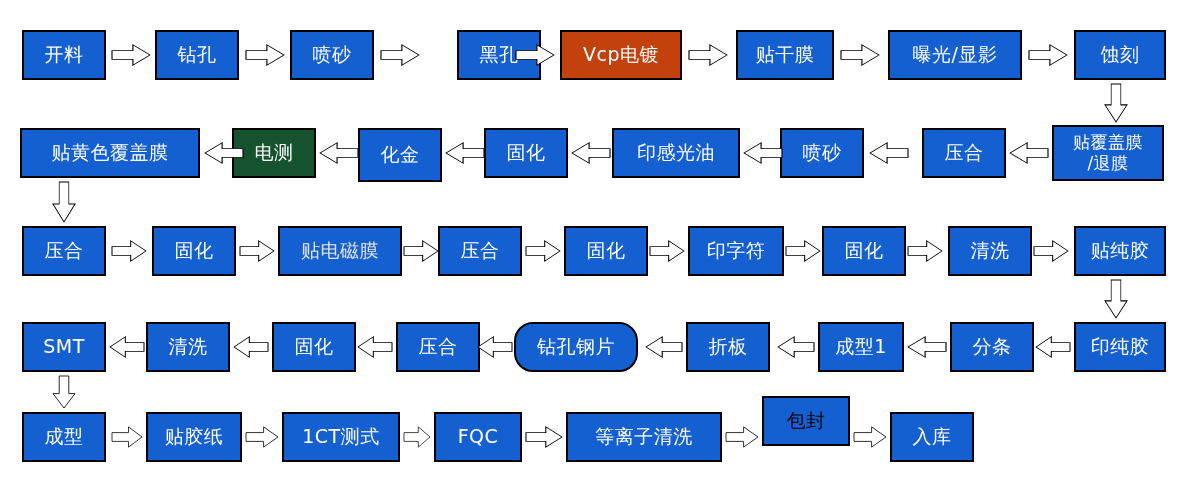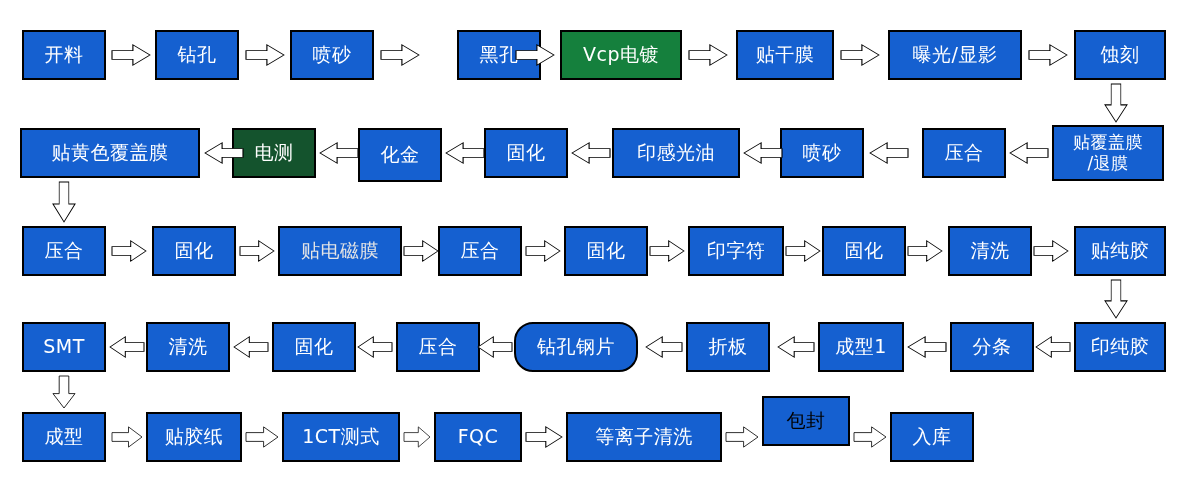--- a/index.html
+++ b/index.html
@@ -58,21 +58,21 @@
   }
 </style>
 </head>
 <body>
 
 <div id="flow" style="background: rgb(255, 255, 255);">
     <div class="node" style="left: 22px; top: 30px; width: 84px; height: 50px; background: rgb(21, 96, 208); border-color: rgb(0, 0, 0); color: rgb(255, 255, 255);">开料</div>
     <div class="node" style="left: 155px; top: 30px; width: 84px; height: 50px; background: rgb(21, 96, 208); border-color: rgb(0, 0, 0); color: rgb(255, 255, 255);">钻孔</div>
     <div class="node" style="left: 290px; top: 30px; width: 84px; height: 50px; background: rgb(21, 96, 208); border-color: rgb(0, 0, 0); color: rgb(255, 255, 255);">喷砂</div>
     <div class="node" style="left: 425px; top: 30px; width: 84px; height: 50px; background: rgb(21, 96, 208); border-color: rgb(0, 0, 0); color: rgb(255, 255, 255); margin-left: 32px;">黑孔</div>
-    <div class="node" style="left: 560px; top: 30px; width: 122px; height: 50px; background: #15803d; border-color: rgb(0, 0, 0); color: rgb(255, 255, 255);">Vcp电镀</div>
+    <div class="node" style="left: 560px; top: 30px; width: 122px; height: 50px; background: #c2410c; border-color: rgb(0, 0, 0); color: rgb(255, 255, 255);">Vcp电镀</div>
     <div class="node" style="left: 736px; top: 30px; width: 98px; height: 50px; background: rgb(21, 96, 208); border-color: rgb(0, 0, 0); color: rgb(255, 255, 255);">贴干膜</div>
     <div class="node" style="left: 888px; top: 30px; width: 134px; height: 50px; background: rgb(21, 96, 208); border-color: rgb(0, 0, 0); color: rgb(255, 255, 255);">曝光/显影</div>
     <div class="node" style="left: 1074px; top: 30px; width: 92px; height: 50px; background: rgb(21, 96, 208); border-color: rgb(0, 0, 0); color: rgb(255, 255, 255);">蚀刻</div>
     <div class="arrow" style="left: 112px; top: 44px; width: 38px; height: 22px;">
       <svg width="38" height="22" viewBox="0 0 100 100" preserveAspectRatio="none">
         <polygon points="0,30 55,30 55,4 100,50 55,96 55,70 0,70" fill="#ffffff" stroke="#000000"></polygon>
       </svg>
     </div>
     <div class="arrow" style="left: 246px; top: 44px; width: 38px; height: 22px;">
       <svg width="38" height="22" viewBox="0 0 100 100" preserveAspectRatio="none">

